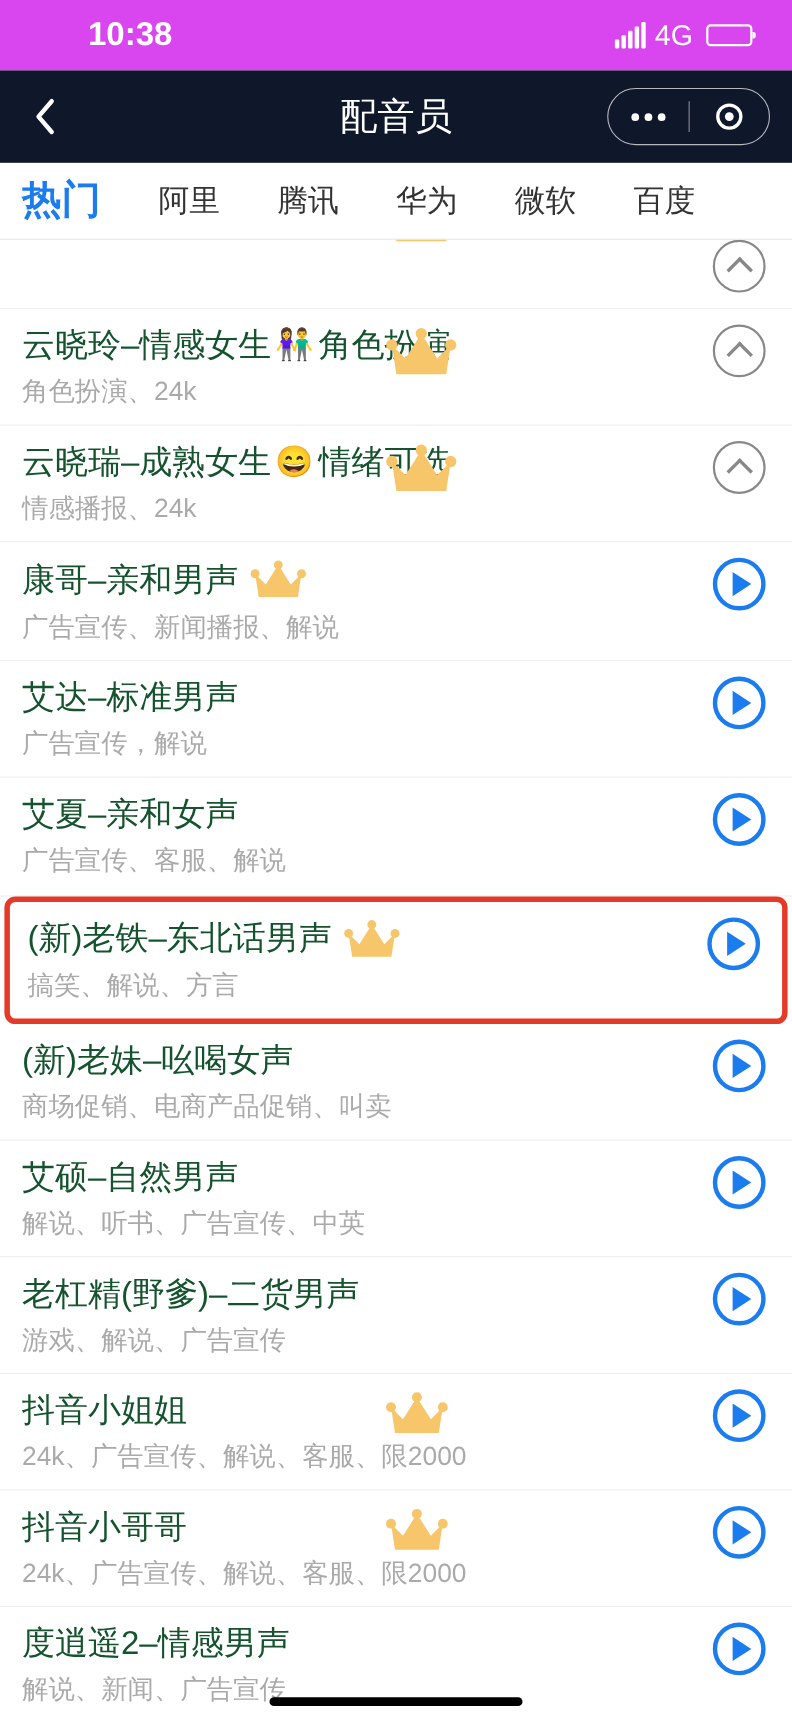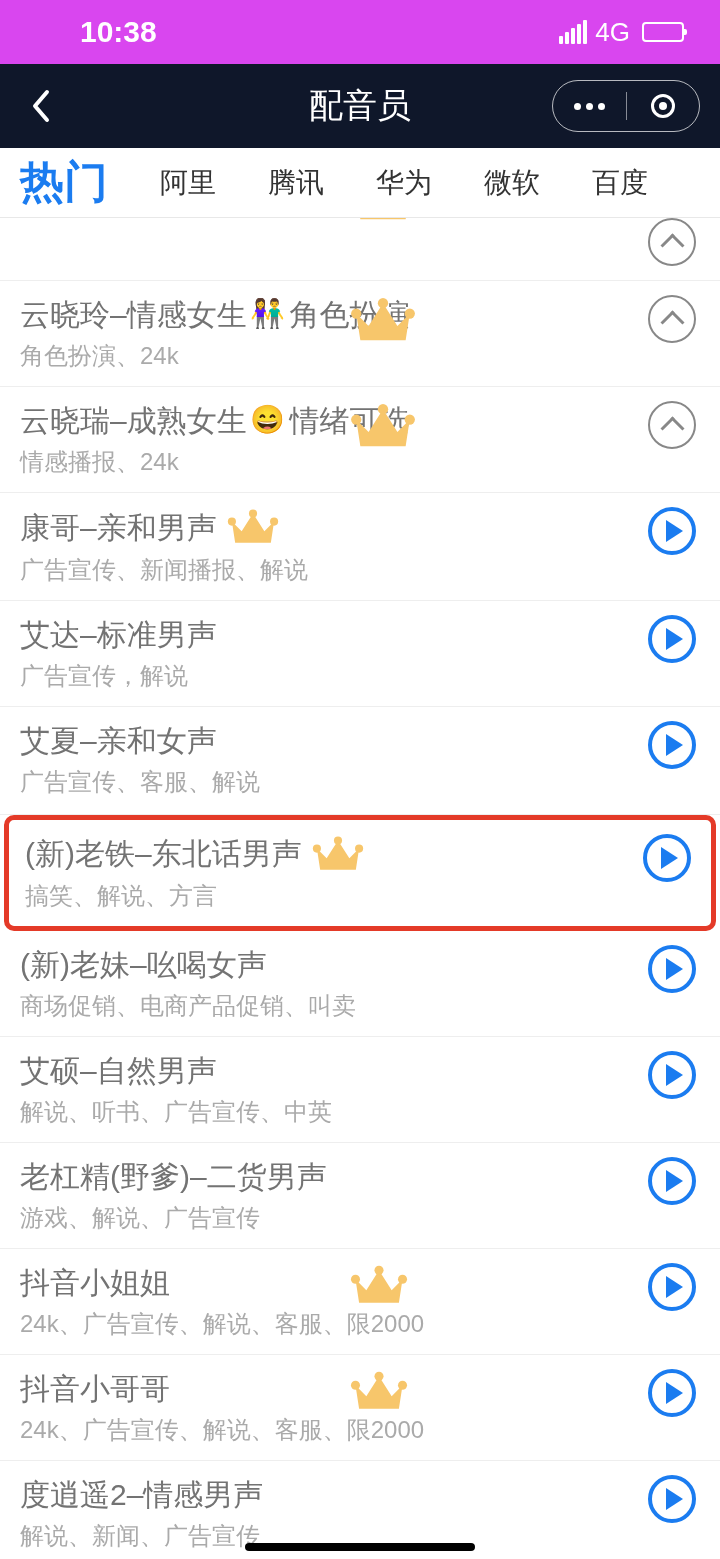--- a/index.html
+++ b/index.html
@@ -60,21 +60,21 @@
 
     .tabs {
       height: 70px;
       display: flex;
       align-items: center;
       padding: 0 20px;
       border-bottom: 1px solid #e8e8e8;
       gap: 52px;
     }
     .tab { font-size: 28px; color: #333; }
-    .tab.active { font-size: 44px; color: #1b7cf0; font-weight: 600; }
+    .tab.active { font-size: 36px; color: #1b7cf0; font-weight: 600; }
 
     .list { }
     .list-item {
       border-bottom: 1px solid #eee;
       padding: 14px 24px 14px 20px;
       display: flex;
       align-items: flex-start;
       position: relative;
       min-height: 96px;
     }
@@ -83,21 +83,21 @@
     .list-item.cut-bottom { min-height: 70px; padding-bottom: 16px; }
     .list-item.highlighted {
       border: 5px solid #e43a28;
       border-radius: 10px;
       margin: 0 4px;
       padding: 14px 20px 14px 16px;
       gap: 42px;
     }
     .item-text { flex: 1; position:relative; }
     .item-title {
-      font-size: 30px; color: #737373; font-weight: 400; line-height: 1.3;
+      font-size: 30px; color: #14532d; font-weight: 400; line-height: 1.3;
       display: flex; align-items: center; gap: 4px;
     }
     .item-sub { font-size: 24px; color: #aaa; margin-top: 6px; }
     .crown {
       display: inline-block;
       position: relative;
     }
     .crown svg { display:block; }
     .item-action { flex-shrink: 0; margin-left: 16px; }
     .play-btn {

